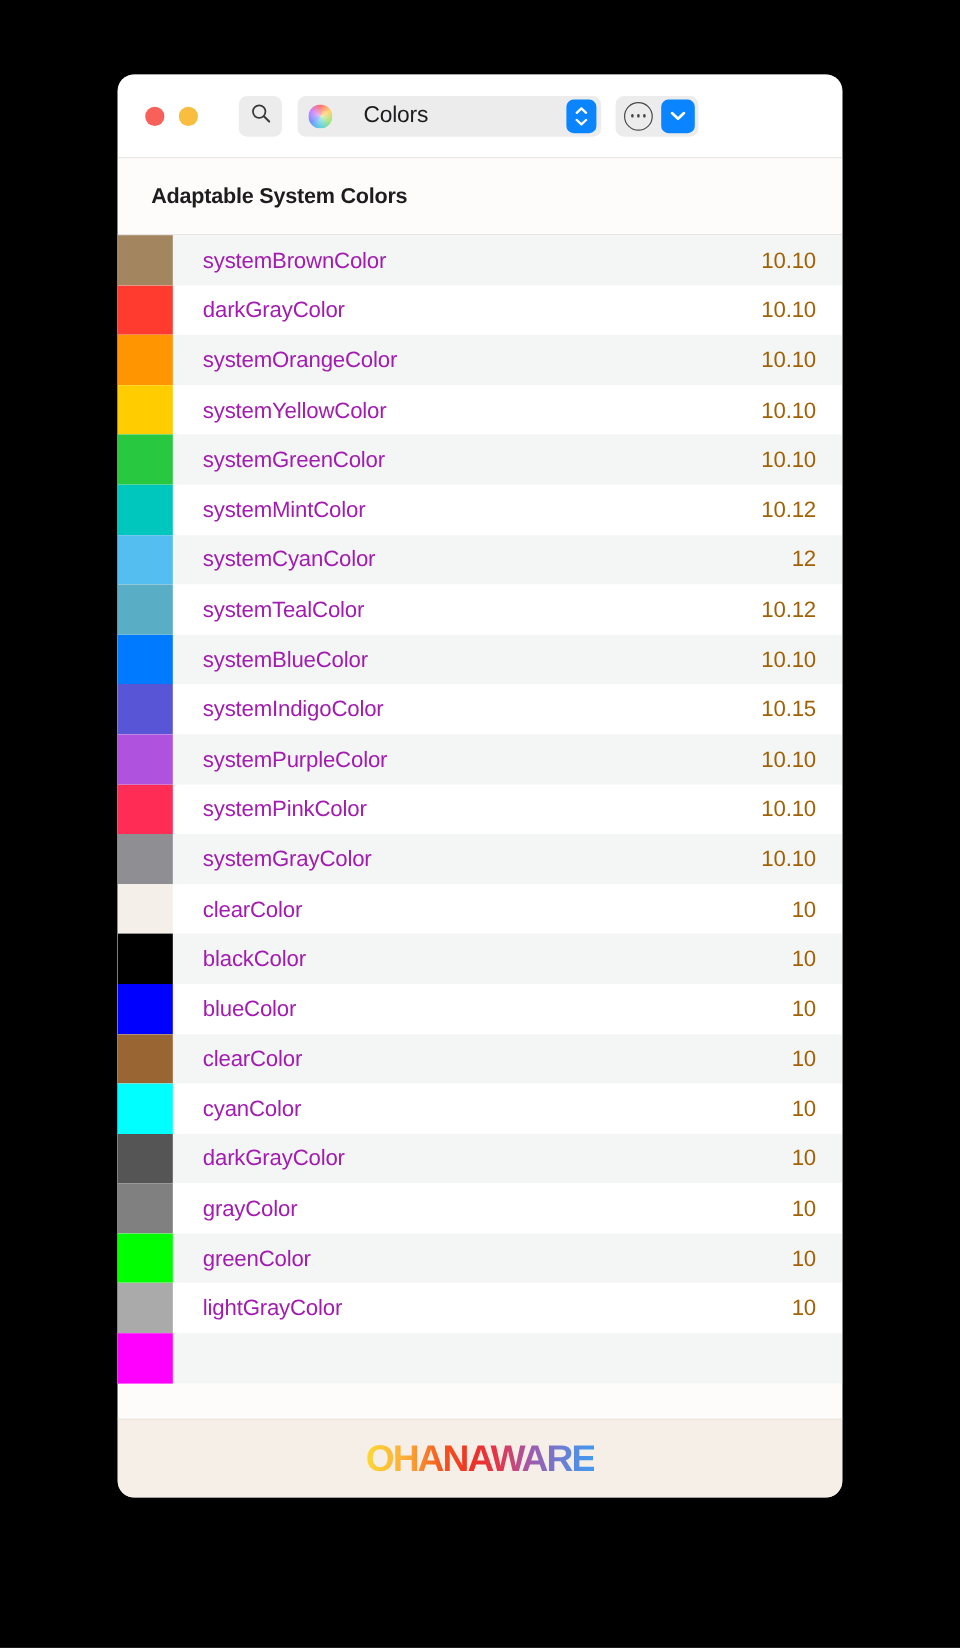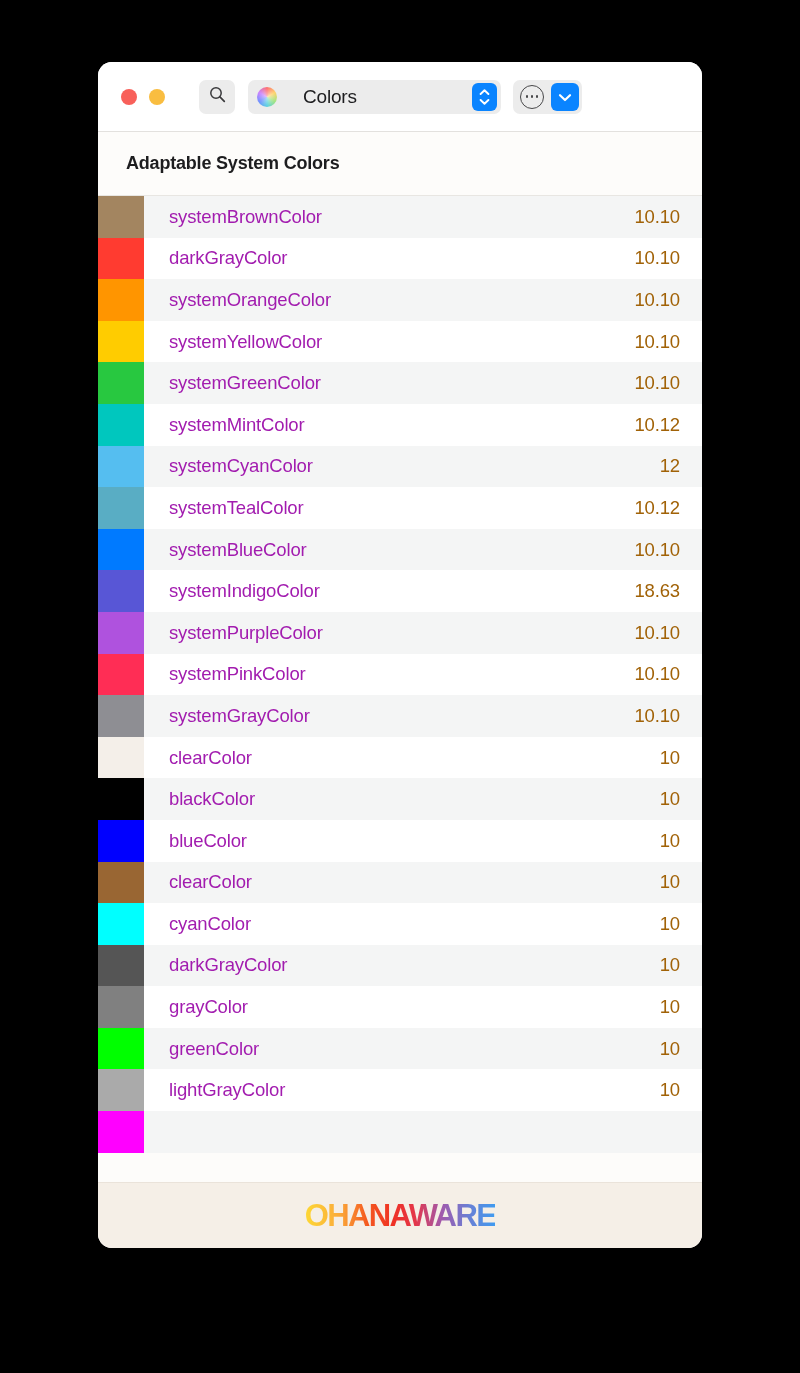--- a/index.html
+++ b/index.html
@@ -314,21 +314,21 @@
               <div class="row-ver">10.12</div>
             </div>
             <div class="row alt">
               <div class="swatch" style="background: rgb(0, 122, 255);"></div>
               <div class="row-name">systemBlueColor</div>
               <div class="row-ver">10.10</div>
             </div>
             <div class="row">
               <div class="swatch" style="background: rgb(88, 86, 214);"></div>
               <div class="row-name">systemIndigoColor</div>
-              <div class="row-ver">18.63</div>
+              <div class="row-ver">10.15</div>
             </div>
             <div class="row alt">
               <div class="swatch" style="background: rgb(175, 82, 222);"></div>
               <div class="row-name">systemPurpleColor</div>
               <div class="row-ver">10.10</div>
             </div>
             <div class="row">
               <div class="swatch" style="background: rgb(255, 45, 85);"></div>
               <div class="row-name">systemPinkColor</div>
               <div class="row-ver">10.10</div>

